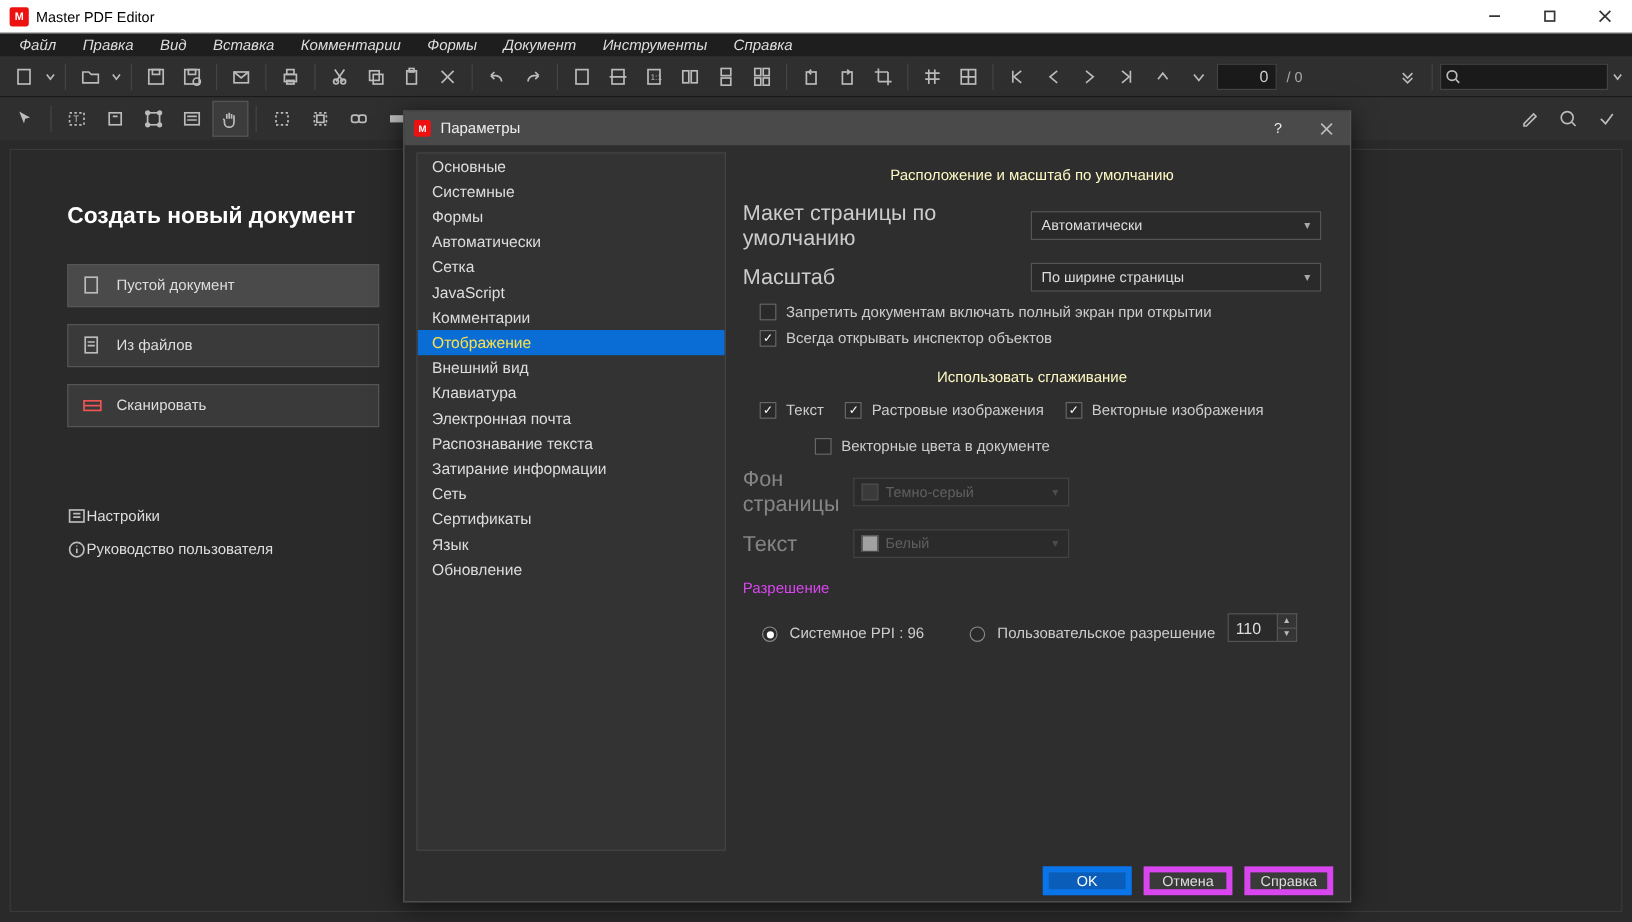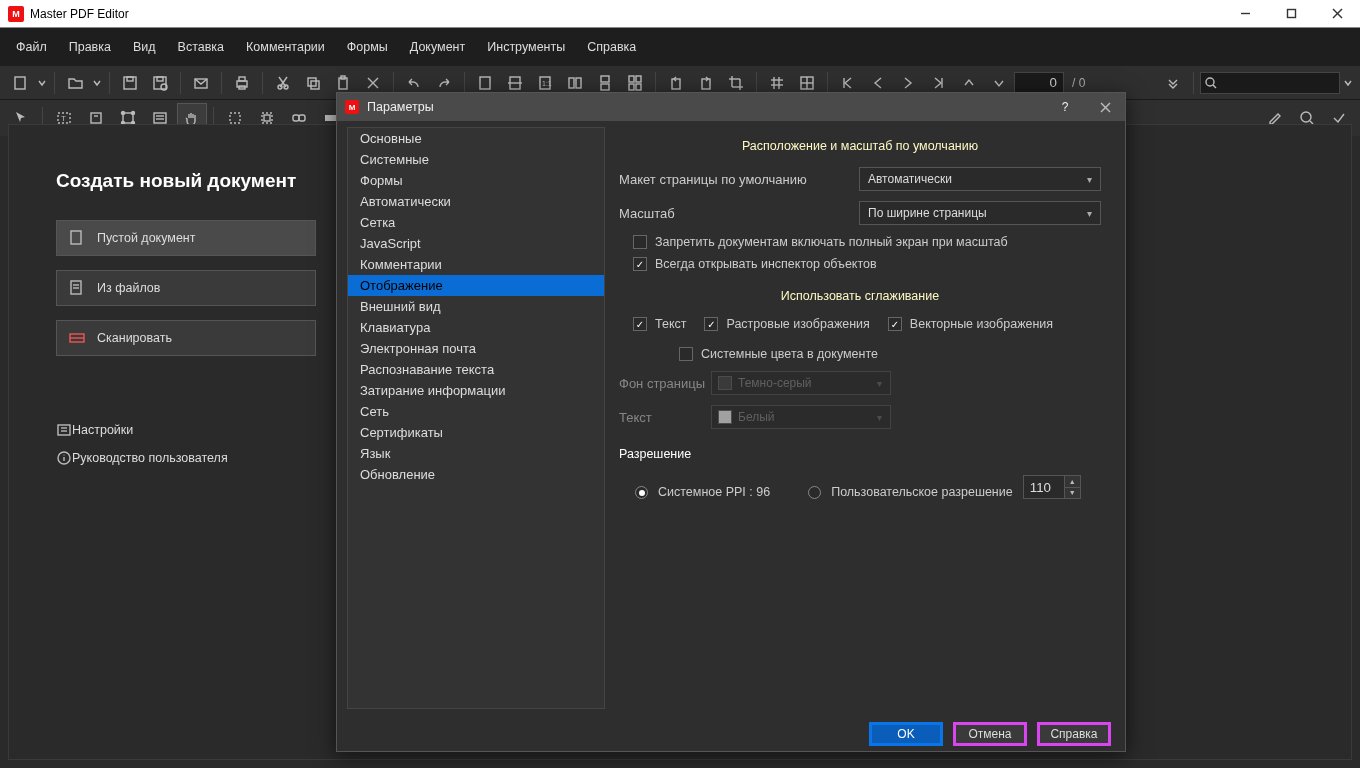--- a/index.html
+++ b/index.html
@@ -5,21 +5,21 @@
 * { box-sizing: border-box; margin: 0; padding: 0; font-family: "Segoe UI", Tahoma, sans-serif; }
 body { background: #2a2a2a; color: #ccc; font-size: 12px; overflow: hidden; width: 1360px; height: 768px; position: relative; }
 
 
 .titlebar { height: 28px; background: #fff; display: flex; align-items: center; padding-left: 8px; border-bottom: 1px solid #888; color: #000; }
 .titlebar .app-icon { width: 16px; height: 16px; background: #e11; margin-right: 6px; border-radius: 2px; display:flex;align-items:center;justify-content:center;font-size:9px;color:#fff;font-weight:bold; }
 .titlebar .title { flex: 1; font-size: 12px; }
 .titlebar .win-btn { width: 46px; height: 28px; display: flex; align-items: center; justify-content: center; color: #333; }
 
 
-.menubar { height: 38px; background: #1e1e1e; display: flex; align-items: center; padding: 0 6px; gap: 2px; }
+.menubar { height: 19px; background: #1e1e1e; display: flex; align-items: center; padding: 0 6px; gap: 2px; font-style: italic; }
 .menubar .menu-item { padding: 4px 10px; color: #ddd; font-size: 12.5px; cursor:default; }
 
 
 .toolbar { height: 34px; background: #2f2f2f; display: flex; align-items: center; padding: 0 6px; gap: 2px; border-bottom: 1px solid #1a1a1a; }
 .toolbar .tbtn { width: 28px; height: 28px; display: flex; align-items: center; justify-content: center; color: #bbb; border-radius: 2px; }
 .toolbar .sep { width: 1px; height: 22px; background: #444; margin: 0 4px; }
 .toolbar input.page-num { width: 50px; height: 22px; background: #1a1a1a; border: 1px solid #444; color: #ccc; padding: 0 6px; text-align:right; }
 .toolbar .page-total { margin: 0 6px; color: #aaa; }
 .toolbar .search-box { height: 22px; background: #1a1a1a; border: 1px solid #444; flex:0 0 140px; display:flex; align-items:center; padding:0 4px; }
 .toolbar .search-box svg { margin-right:4px; }
@@ -41,26 +41,26 @@
 
 
 .dialog { position:absolute; left:336px; top:92px; width:790px; height:660px; background:#2e2e2e; border:1px solid #555; box-shadow:0 4px 20px rgba(0,0,0,.6); }
 .dialog-titlebar { height:28px; background:#4a4a4a; display:flex; align-items:center; padding-left:8px; color:#eee; }
 .dialog-titlebar .dlg-icon { width:14px;height:14px;background:#e11;border-radius:2px;margin-right:8px;display:flex;align-items:center;justify-content:center;font-size:8px;color:#fff;font-weight:bold; }
 .dialog-titlebar .dlg-title { flex:1; font-size:12.5px; }
 .dialog-titlebar .dlg-btn { width:40px; height:28px; display:flex;align-items:center;justify-content:center; }
 .dialog-body { display:flex; height:594px; }
 .dialog-sidebar { width:258px; background:#333; border:1px solid #444; margin:6px 0 6px 10px; overflow:hidden; }
 .dialog-sidebar .side-item { padding:2px 12px; color:#ddd; font-size:13px; line-height:17px; }
-.dialog-sidebar .side-item.selected { background:#0a6dd6; color:#000000; }
+.dialog-sidebar .side-item.selected { background:#0a6dd6; color:#fde047; }
 .dialog-content { flex:1; padding:12px 24px 0 14px; }
 
 .group-title { text-align:center; color:#fef9c3; margin:6px 0 14px; font-size:12.5px; }
 .form-row { display:flex; align-items:center; margin-bottom:10px; }
-.form-row label { width:240px; color:#ccc; font-size:13px; }
+.form-row label { width:240px; color:#ccc; font-size:18px; }
 .form-row .combo { flex:1; height:24px; background:#2a2a2a; border:1px solid #555; display:flex; align-items:center; padding:0 8px; color:#ddd; position:relative; }
 .form-row .combo::after { content:"▾"; position:absolute; right:8px; color:#aaa; font-size:10px; }
 .chk-row { display:flex; align-items:center; gap:8px; margin-bottom:8px; margin-left:14px; }
 .chk { width:14px; height:14px; border:1px solid #666; background:#2a2a2a; display:flex;align-items:center;justify-content:center;font-size:10px;color:#fff; }
 .chk.checked::after { content:"✓"; }
 .chk-label { color:#ccc; font-size:12.5px; }
 
 .subgroup { margin-top:18px; }
 .inline-chks { display:flex; gap:18px; margin-left:14px; margin-bottom:12px; }
 
@@ -72,21 +72,21 @@
 .radio { width:13px;height:13px;border-radius:50%;border:1px solid #888;background:#2a2a2a;display:flex;align-items:center;justify-content:center; }
 .radio.checked::after { content:"";width:6px;height:6px;border-radius:50%;background:#fff; }
 .res-row { display:flex;align-items:flex-end;gap:10px;margin-left:16px; }
 .spinner { display:flex;align-items:center; height:24px; }
 .spinner input { width:42px;height:24px;background:#2a2a2a;border:1px solid #555;color:#ddd;padding:0 6px;text-align:left; }
 .spinner .arrows { display:flex;flex-direction:column;width:16px;height:24px;border:1px solid #555;border-left:none;background:#353535; }
 .spinner .arrows div { flex:1;display:flex;align-items:center;justify-content:center;font-size:7px;color:#bbb;border-bottom:1px solid #555; }
 .spinner .arrows div:last-child{border-bottom:none;}
 
 .dialog-footer { height:38px; display:flex; justify-content:flex-end; align-items:center; gap:10px; padding:0 14px; }
-.dlg-button { min-width:74px; height:24px; background:#3a3a3a; border:3px solid #d946ef; color:#ddd; font-size:12px; display:flex;align-items:center;justify-content:center; }
+.dlg-button { min-width:74px; height:24px; background:#3a3a3a; border:5px solid #d946ef; color:#ddd; font-size:12px; display:flex;align-items:center;justify-content:center; }
 .dlg-button.primary { background:#0a5db8; border-color:#0a75e8; color:#fff; }
 
 svg { stroke:#bbb; stroke-width:1.4; fill:none; }
 </style>
 </head>
 <body>
 
 <div class="titlebar">
   <div class="app-icon">M</div>
   <div class="title">Master PDF Editor</div>
@@ -510,21 +510,21 @@
           </div>
       </div>
       <div class="form-row">
         <label>Масштаб</label>
         <div class="combo">
             <span>По ширине страницы</span>
           </div>
       </div>
       <div class="chk-row">
         <div class="chk"></div>
-        <span class="chk-label">Запретить документам включать полный экран при масштаб</span>
+        <span class="chk-label">Запретить документам включать полный экран при открытии</span>
       </div>
       <div class="chk-row">
         <div class="chk checked"></div>
         <span class="chk-label">Всегда открывать инспектор объектов</span>
       </div>
 
       <div class="subgroup">
         <div class="group-title">Использовать сглаживание</div>
         <div class="inline-chks">
           <div class="chk-row" style="margin:0;">
@@ -537,40 +537,40 @@
           </div>
           <div class="chk-row" style="margin:0;">
             <div class="chk checked"></div>
             <span class="chk-label">Векторные изображения</span>
           </div>
         </div>
       </div>
 
       <div class="chk-row" style="margin-top:16px; margin-left:60px;">
         <div class="chk"></div>
-        <span class="chk-label">Системные цвета в документе</span>
+        <span class="chk-label">Векторные цвета в документе</span>
       </div>
 
       <div class="form-row disabled" style="margin-top:10px;">
         <label style="width:92px;">Фон страницы</label>
         <div class="color-combo">
           <div class="color-sw" style="background:#444;"></div>
           <span>Темно-серый</span>
         </div>
       </div>
       <div class="form-row disabled">
         <label style="width:92px;">Текст</label>
         <div class="color-combo">
           <div class="color-sw" style="background:#fff;"></div>
           <span>Белый</span>
         </div>
       </div>
 
       <div style="margin-top:18px;">
-        <div style="color:#ffffff;font-size:12.5px;margin-bottom:14px;">Разрешение</div>
+        <div style="color:#d946ef;font-size:12.5px;margin-bottom:14px;">Разрешение</div>
         <div class="res-row">
           <div class="radio checked"></div>
           <span class="chk-label">Системное PPI : 96</span>
           <div style="width:18px;"></div>
           <div class="radio"></div>
           <span class="chk-label">Пользовательское разрешение</span>
           <div class="spinner">
             <input value="110" style="">
             <div class="arrows">
                 <div>▲</div>

